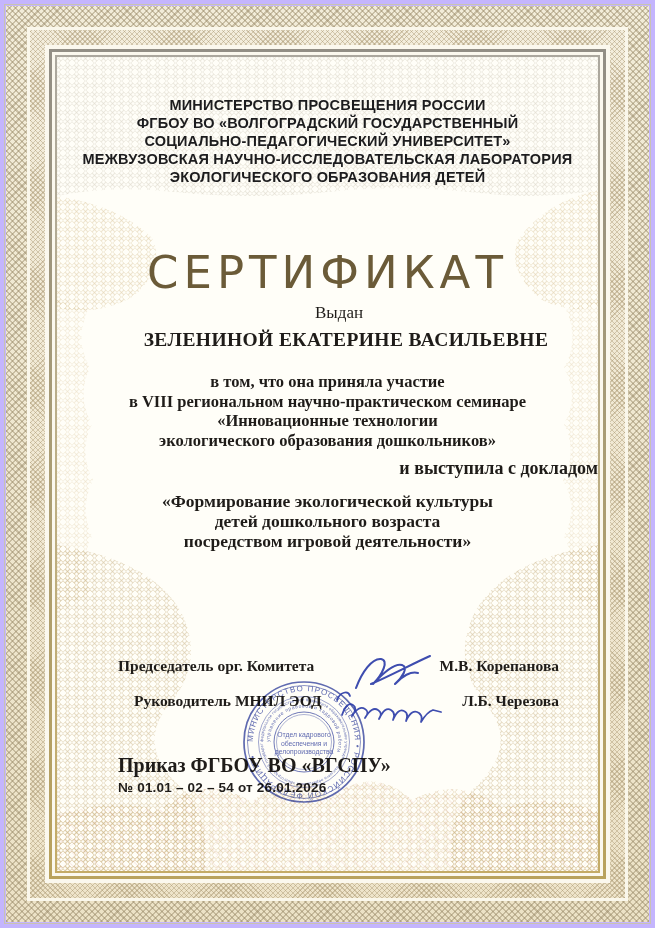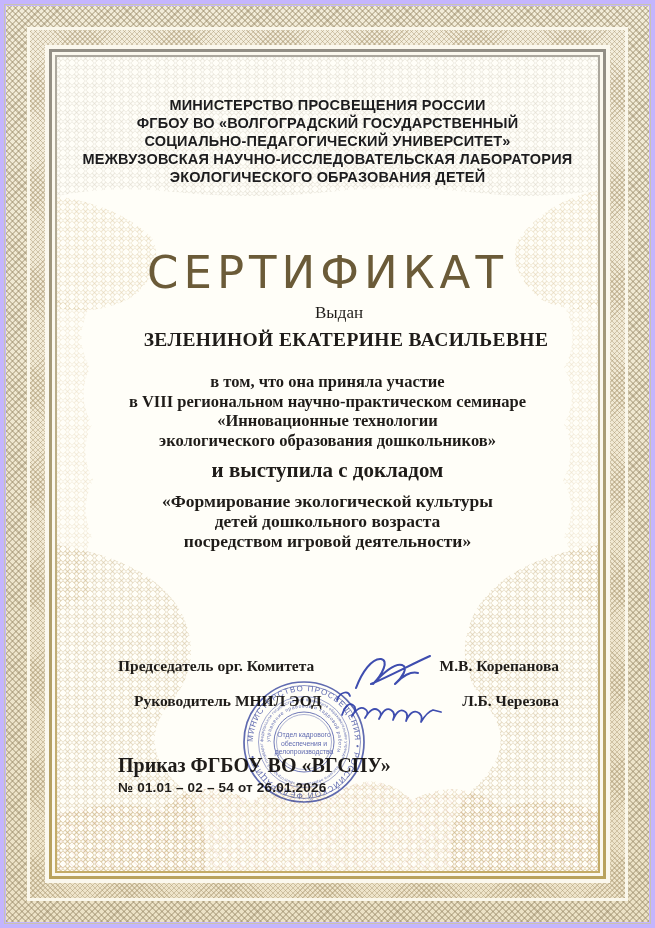--- a/index.html
+++ b/index.html
@@ -27,21 +27,21 @@
   svg.overlay{position:absolute;left:0;top:0;mix-blend-mode:multiply;}
   
   .blk{position:absolute;left:57px;right:57px;text-align:center;}
   .org-header{top:96px;font-family:"Liberation Sans",sans-serif;font-weight:700;
               font-size:14.5px;line-height:18px;letter-spacing:.2px;color:#1c1c1e;}
   .title{top:246px;font-family:"DejaVu Sans",sans-serif;font-weight:400;font-size:45px;
          letter-spacing:5px;color:#6b5b38;}
   .issued{top:303px;font-size:17px;font-weight:400;padding-left:23px;}
   .recipient{top:329px;font-size:19.5px;font-weight:700;letter-spacing:.4px;padding-left:37px;}
   .body-text{top:372px;font-size:16.5px;font-weight:700;line-height:19.5px;}
-  .report-intro{top:458px;font-size:21px;font-weight:700;}
+  .report-intro{top:458px;font-size:18px;font-weight:700;text-align:right;}
   .report-title{top:491px;font-size:17.5px;font-weight:700;line-height:20px;}
   .sig-row{position:absolute;left:118px;right:96px;display:flex;justify-content:space-between;
            font-size:15.5px;font-weight:700;}
   .sig-row-1{top:657px;}
   .sig-row-2{top:692px;margin-left:16px;}
   .order{position:absolute;left:118px;top:754px;text-align:left;}
   .order-l1{font-size:20px;font-weight:700;}
   .order-l2{font-family:"Liberation Sans",sans-serif;font-size:13.5px;font-weight:700;margin-top:3px;letter-spacing:.2px;}
 </style>
 </head>

